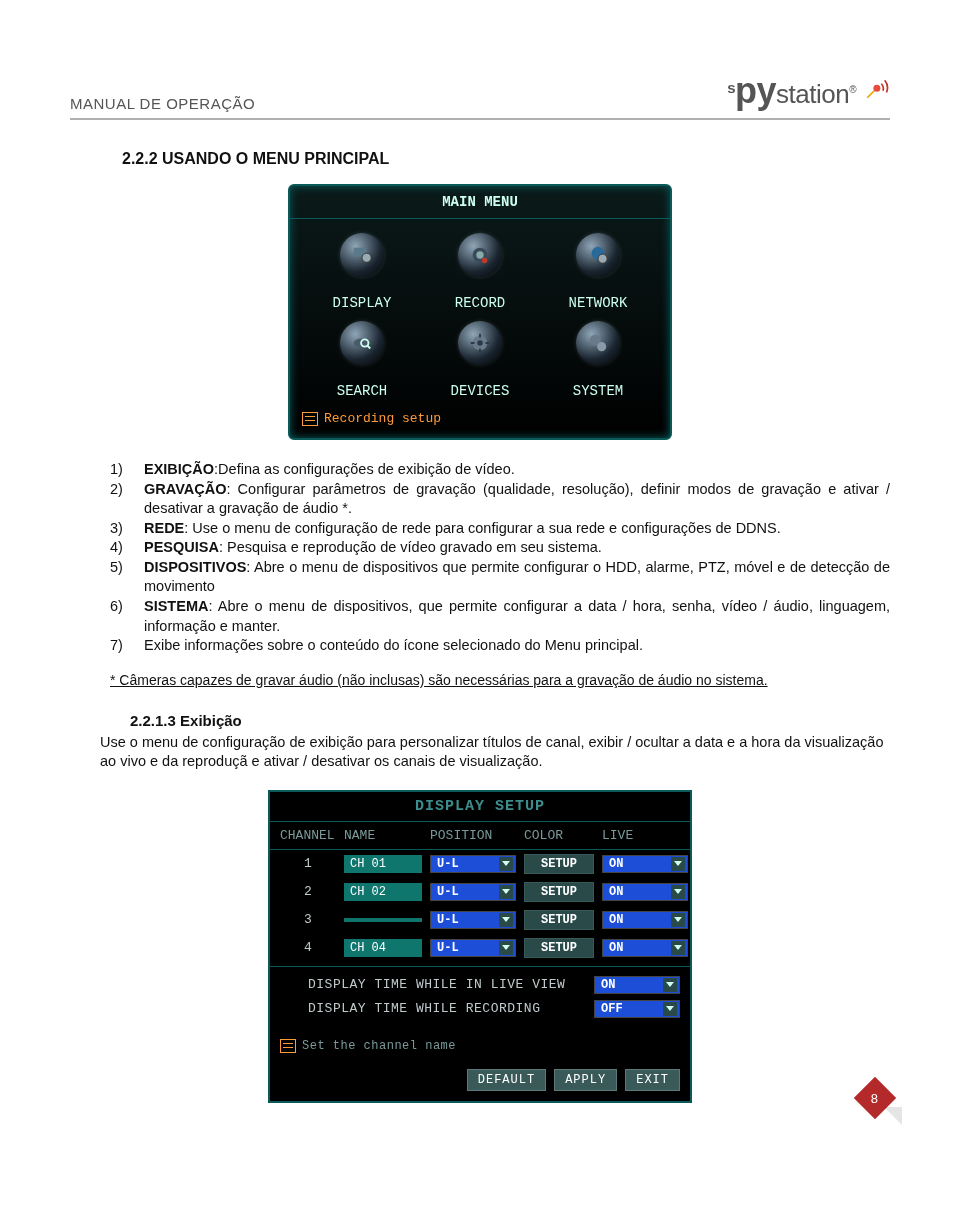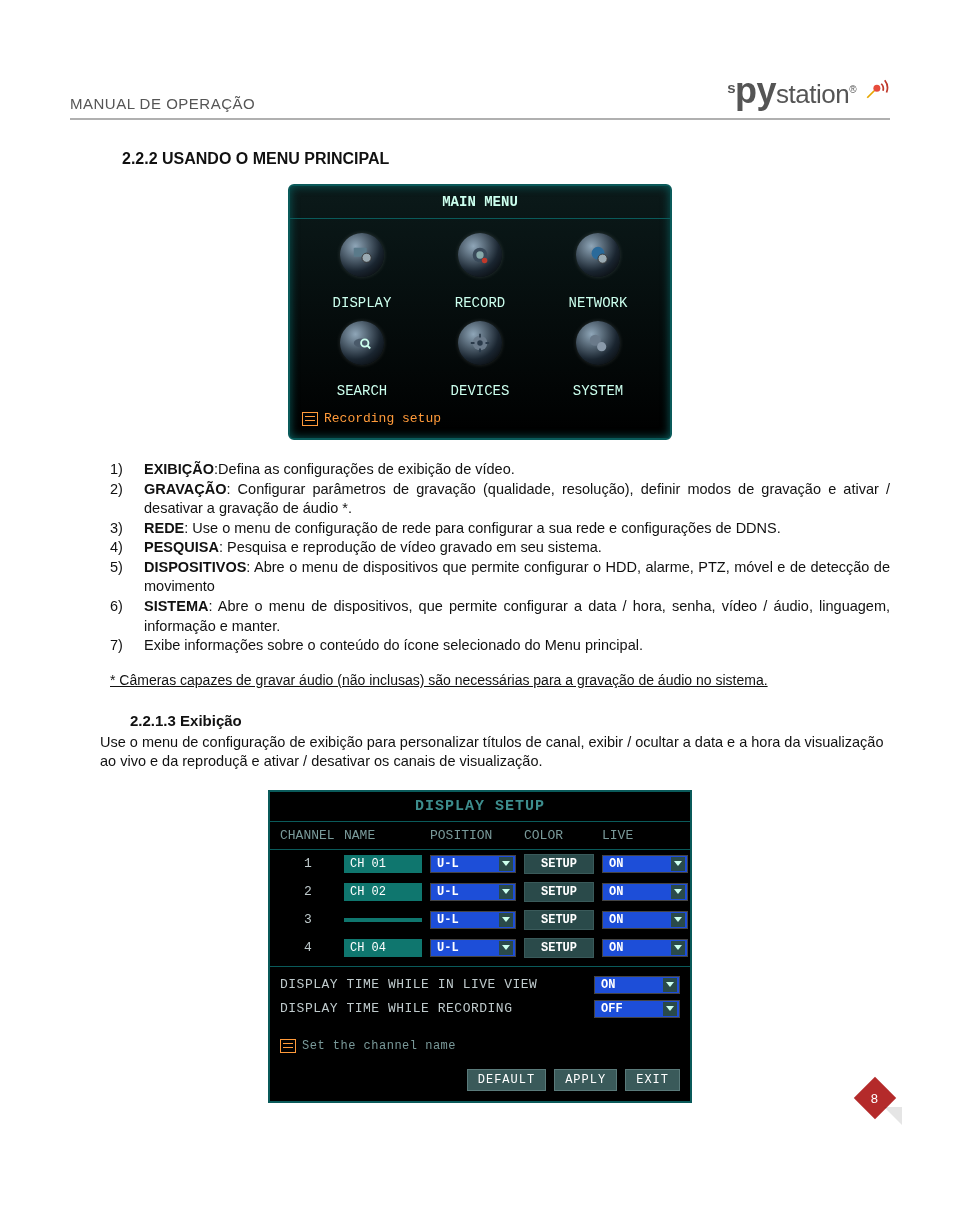--- a/index.html
+++ b/index.html
@@ -164,20 +164,21 @@
     padding:2px 0; text-align:center; border:1px solid #3a5a5a;
   }
   .ds-ch { text-align:center; color:#bfcacc;}
   .ds-opts { padding: 6px 10px 2px 10px; }
   .ds-opt-row {
     display:grid;
     grid-template-columns: 1fr 86px;
     gap:8px;
     align-items:center;
     padding:3px 0;
+    margin-left:28px;
   }
   .ds-hint {
     display:flex; align-items:flex-start; gap:6px;
     color:#7a9a9a; font-size:12px; letter-spacing:0.5px;
     padding:16px 10px 12px 10px;
   }
   .ds-hint-icon { width:14px; height:12px; border:1px solid #ff9a3a; position:relative;}
   .ds-hint-icon::before,.ds-hint-icon::after{content:"";position:absolute;left:2px;right:2px;height:1px;background:#ff9a3a;}
   .ds-hint-icon::before{top:3px;} .ds-hint-icon::after{top:7px;}
   .ds-footer {

